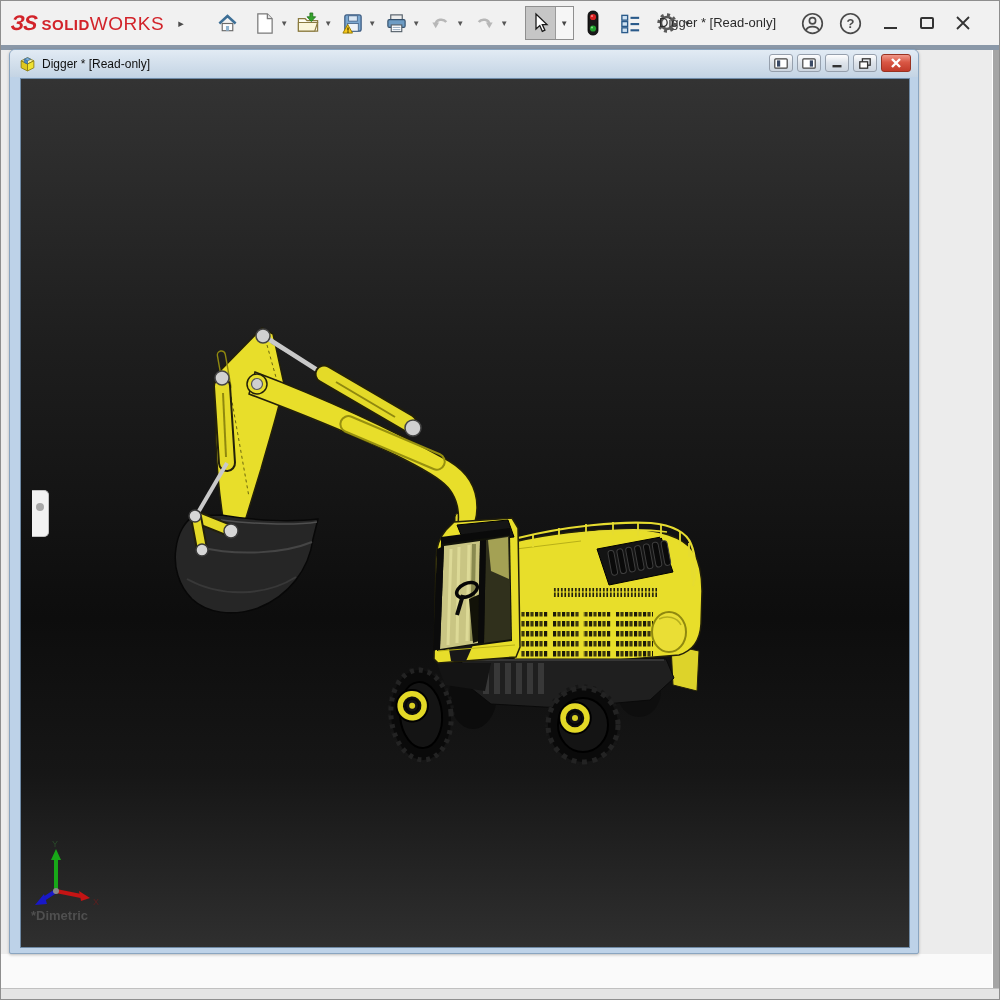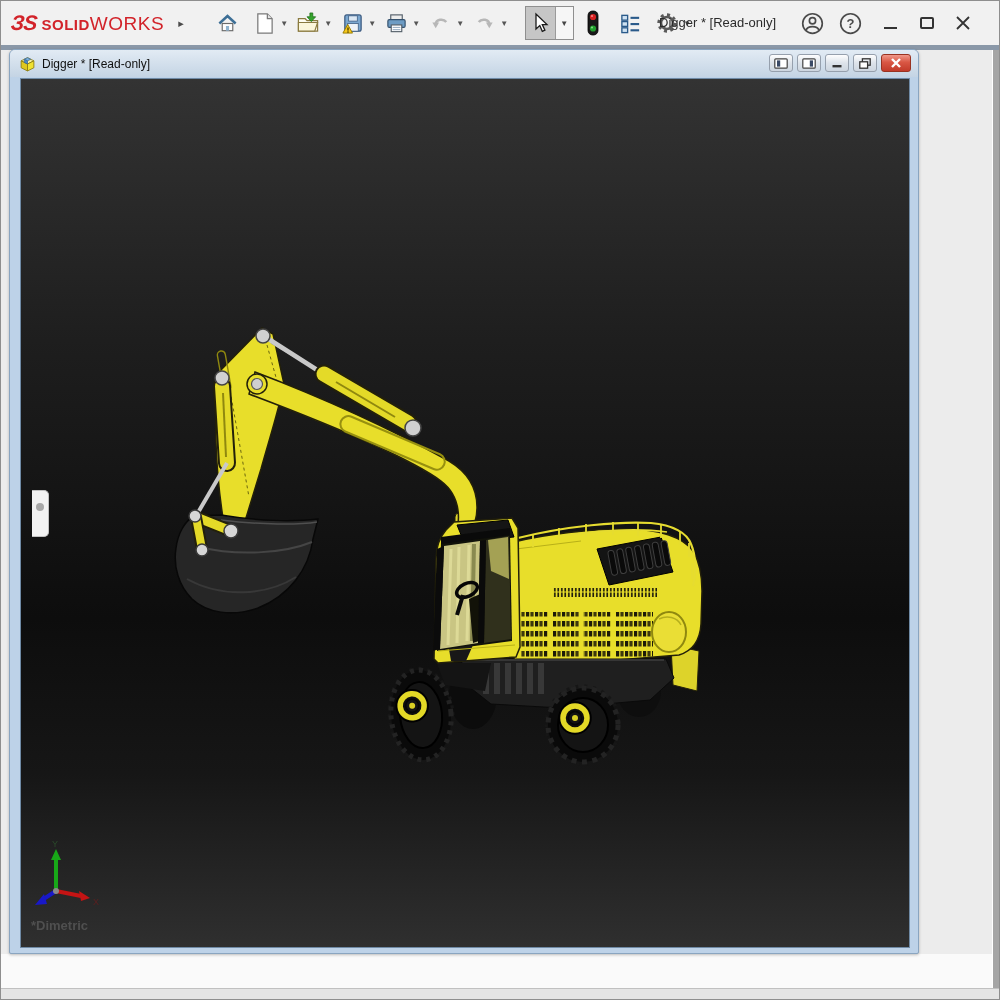--- a/index.html
+++ b/index.html
@@ -49,21 +49,21 @@
           background:linear-gradient(#e2ebf4,#c4d4e4);display:flex;align-items:center;padding-left:9px;}
   .doc-title{font-size:12px;color:#101010;margin-left:6px;cursor:default;}
   .doc-ctls{position:absolute;right:7px;top:4px;display:flex;gap:4px;}
   .dbtn{width:24px;height:18px;border:1px solid #96a0ad;border-radius:3px;display:flex;align-items:center;
         justify-content:center;background:linear-gradient(#fefefe,#dde3ea 50%,#cdd6e0);cursor:pointer;}
   .dbtn.close{width:30px;background:linear-gradient(#f0988a,#d95744 45%,#c23b2a);border-color:#993322;}
   .viewport{position:absolute;left:10px;top:28px;width:890px;height:870px;border:1px solid #6f8aa5;
             background:linear-gradient(180deg,#333 0%,#1e1e1e 30%,#0d0d0d 62%,#161616 80%,#2f2f2f 100%);
             overflow:hidden;}
   .viewport svg.model{position:absolute;left:0;top:0;}
-  .orient-label{position:absolute;left:10px;bottom:14px;font-size:13px;font-weight:bold;color:#4f4f4f;cursor:default;}
+  .orient-label{position:absolute;left:10px;bottom:24px;font-size:13px;font-weight:bold;color:#4f4f4f;cursor:default;}
   .pane-handle{position:absolute;left:11px;top:411px;width:17px;height:47px;background:#f2f2f2;
                border:1px solid #c0c0c0;border-left:none;border-radius:0 5px 5px 0;cursor:pointer;}
   .pane-handle .dot{position:absolute;left:4px;top:12px;width:8px;height:8px;border-radius:50%;background:#a8a8a8;}
 </style>
 </head>
 <body>
 
 <div class="app">
 
   <div class="toolbar">

